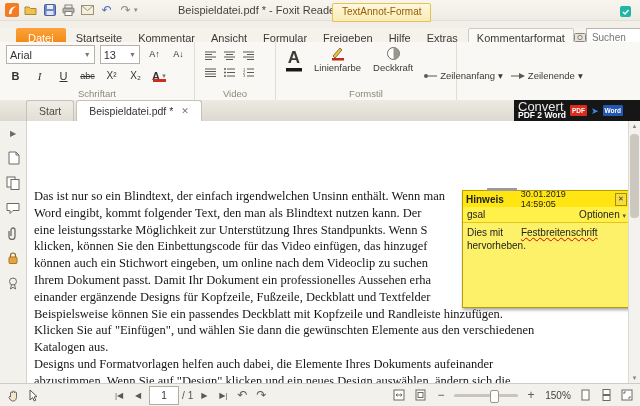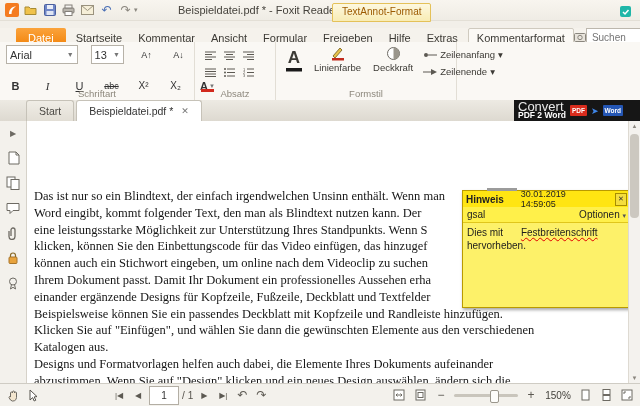--- a/index.html
+++ b/index.html
@@ -23,21 +23,21 @@
   .menu-tab.context{border:1px solid #cfcabf;background:#fbf9f5;border-radius:2px;margin-left:2px;padding:3px 8px;}
   .menubar .spacer{flex:1;}
   .snapshot-btn{width:16px;height:16px;display:flex;align-items:center;justify-content:center;}
   .searchbox{width:86px;height:17px;background:#fff;border:1px solid #bcb7ad;display:flex;align-items:center;padding:0 3px;margin-right:3px;}
   .searchbox input{border:none;outline:none;width:66px;font-size:10px;color:#555;background:transparent;font-family:"Liberation Sans",sans-serif;}
 
   
   .ribbon{position:absolute;left:0;top:42px;right:0;height:58px;background:#faf8f4;border-bottom:1px solid #c9c5bc;display:flex;}
   .rgroup{position:relative;border-right:1px solid #e2ded5;padding:3px 6px 13px 6px;}
   .rgroup-label{position:absolute;left:0;right:0;bottom:1px;text-align:center;font-size:9.5px;color:#8d887d;}
-  .rrow{display:flex;align-items:center;gap:13px;margin-bottom:13px;}
+  .rrow{display:flex;align-items:flex-start;gap:5px;margin-bottom:3px;}
   .combo{height:17px;background:#fff;border:1px solid #b7b2a8;display:flex;align-items:center;justify-content:space-between;padding:0 3px;font-size:11px;color:#333;}
   .combo .arr{font-size:7px;color:#777;margin-left:4px;}
   .tbtn{min-width:17px;height:17px;display:flex;align-items:center;justify-content:center;font-size:11px;color:#333;border-radius:2px;padding:0 1px;}
   .tbtn .arr{font-size:6px;color:#777;margin-left:1px;}
   .bold{font-weight:bold;}
   .italic{font-style:italic;font-family:"Liberation Serif",serif;}
   .underl{text-decoration:underline;}
   .strike{text-decoration:line-through;font-size:9px;}
   .supsub{font-size:10px;}
   .fontcolor{position:relative;font-weight:bold;}
@@ -271,21 +271,21 @@
                 <line x1="4" y1="8" x2="11" y2="8"></line>
               </g>
               <g fill="#5c5952" font-size="4">
                 <text x="0" y="2.6">1</text>
                 <text x="0" y="6">2</text>
                 <text x="0" y="9.4">3</text>
               </g>
             </svg>
           </span>
       </div>
-      <div class="rgroup-label">Absatz</div>
+      <div class="rgroup-label">Video</div>
     </div>
 
     <div class="rgroup" style="width:168px;display:flex;gap:4px;">
       <div class="vbtn" style="padding-top:4px;">
         <span class="big">A</span>
         <svg width="16" height="4">
             <rect x="0" y="0" width="16" height="3.5" fill="#1a1a1a"></rect>
           </svg>
       </div>
       <div class="vbtn">
@@ -295,21 +295,21 @@
           </svg>
         <span>Linienfarbe</span>
       </div>
       <div class="vbtn">
         <svg width="15" height="15">
             <circle cx="7.5" cy="7.5" r="6" fill="#fff" stroke="#6d6a63"></circle>
             <path d="M7.5 1.5 A6 6 0 0 1 7.5 13.5 Z" fill="#9a968c"></path>
           </svg>
         <span>Deckkraft</span>
       </div>
-      <div style="display:flex;flex-direction:column;gap:4px;margin-top:3px;">
+      <div style="display:flex;flex-direction:row;gap:4px;margin-top:19px;">
         <div class="hbtn">
           <svg width="14" height="8">
               <circle cx="3" cy="4" r="2" fill="#5c5952"></circle>
               <line x1="5" y1="4" x2="14" y2="4" stroke="#5c5952"></line>
             </svg>
           <span>Zeilenanfang</span>
             <span class="arr">▾</span>
         </div>
         <div class="hbtn">
           <svg width="14" height="8">

